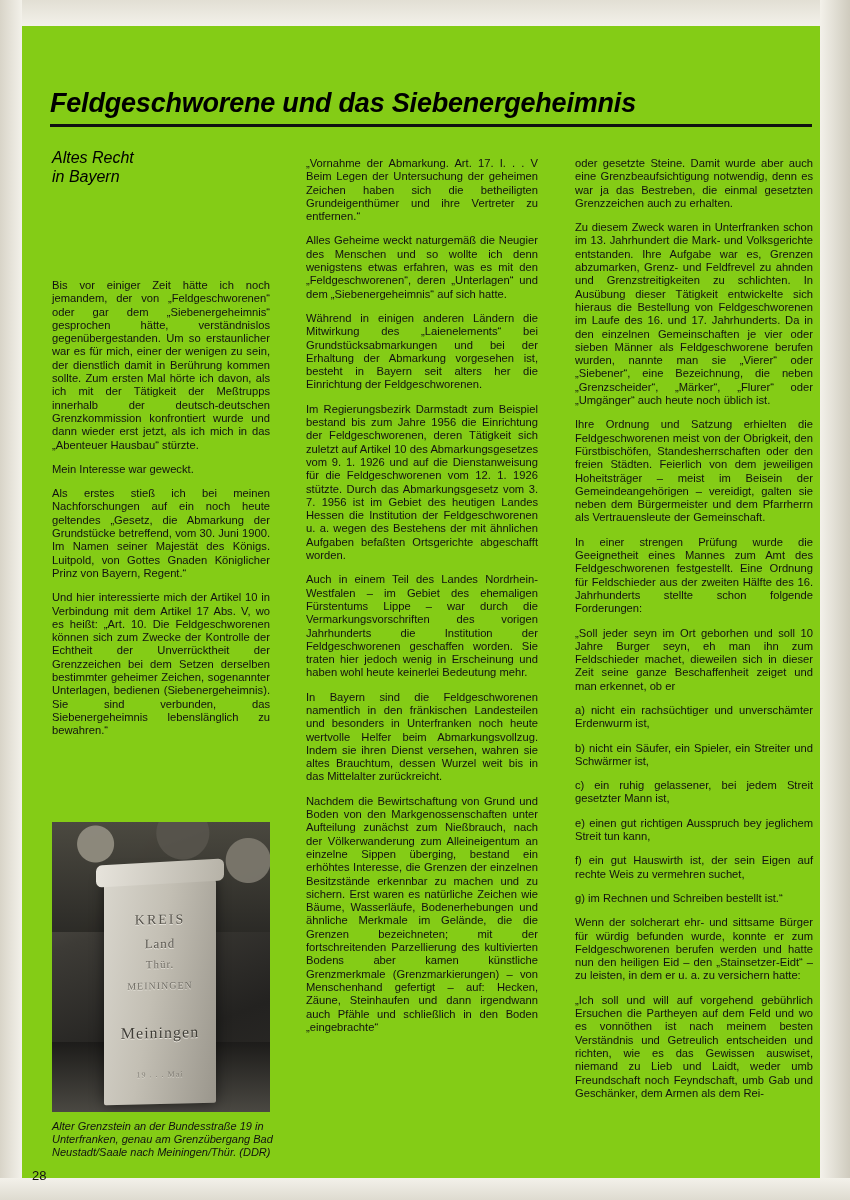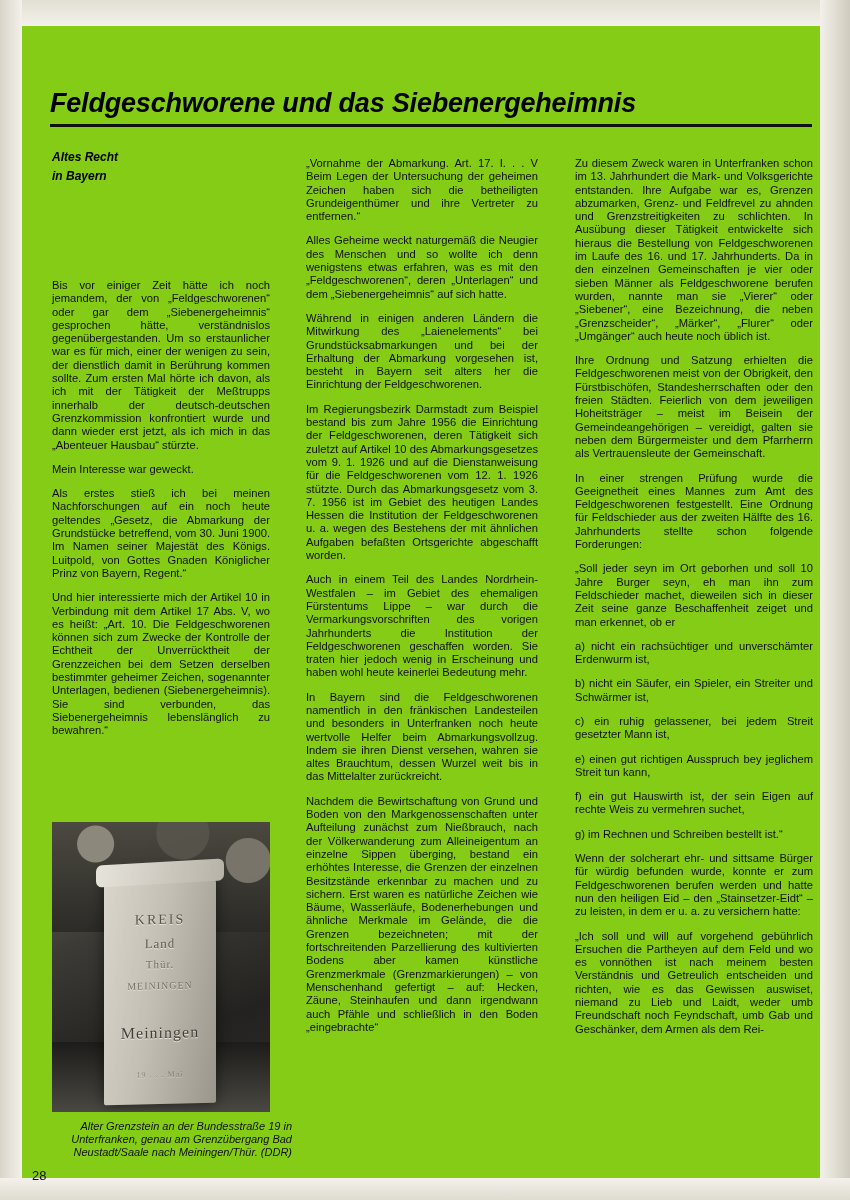--- a/index.html
+++ b/index.html
@@ -51,23 +51,23 @@
     position:absolute;
     left:50px;top:124px;
     width:762px;height:3px;
     background:#111;
   }
 
   .subhead{
     position:absolute;
     left:52px;top:148px;
     width:200px;
-    font-weight:bold;
+    font-weight:normal;
     font-style:italic;
-    font-size:12px;
+    font-size:16px;
     line-height:19px;
     color:#000;
   }
 
   .col{
     position:absolute;
     font-size:11.2px;
     line-height:13.3px;
     text-align:justify;
     color:#111;
@@ -124,27 +124,26 @@
   }
   .stone .t1{top:38px;font-size:14px;letter-spacing:2px;}
   .stone .t2{top:62px;font-size:13px;letter-spacing:1px;}
   .stone .t3{top:84px;font-size:11px;letter-spacing:1px;opacity:.8;}
   .stone .t4{top:106px;font-size:10px;letter-spacing:1px;opacity:.75;}
   .stone .t5{top:150px;font-size:16px;letter-spacing:1px;color:#3f3d37;}
   .stone .t6{top:196px;font-size:8px;letter-spacing:1px;opacity:.6;}
 
   .caption{
     position:absolute;
-    left:68px;top:1120px;
+    left:52px;top:1120px;
     width:224px;
     font-size:11px;
     line-height:13.2px;
     font-style:italic;
     color:#111;
-    text-align:right;
   }
   .pagenum{
     position:absolute;
     left:32px;top:1168px;
     font-size:13px;
     color:#111;
   }
 </style>
 </head>
 <body>
@@ -172,20 +171,21 @@
   <div class="col col2" id="col2">
       <p>„Vornahme der Abmarkung. Art. 17. I. . . V Beim Legen der Untersuchung der geheimen Zeichen haben sich die betheiligten Grundeigenthümer und ihre Vertreter zu entfernen.“</p>
       <p>Alles Geheime weckt naturgemäß die Neugier des Menschen und so wollte ich denn wenigstens etwas erfahren, was es mit den „Feldgeschworenen“, deren „Unterlagen“ und dem „Siebenergeheimnis“ auf sich hatte.</p>
       <p>Während in einigen anderen Ländern die Mitwirkung des „Laienelements“ bei Grundstücksabmarkungen und bei der Erhaltung der Abmarkung vorgesehen ist, besteht in Bayern seit alters her die Einrichtung der Feldgeschworenen.</p>
       <p>Im Regierungsbezirk Darmstadt zum Beispiel bestand bis zum Jahre 1956 die Einrichtung der Feldgeschworenen, deren Tätigkeit sich zuletzt auf Artikel 10 des Abmarkungsgesetzes vom 9. 1. 1926 und auf die Dienstanweisung für die Feldgeschworenen vom 12. 1. 1926 stützte. Durch das Abmarkungsgesetz vom 3. 7. 1956 ist im Gebiet des heutigen Landes Hessen die Institution der Feldgeschworenen u. a. wegen des Bestehens der mit ähnlichen Aufgaben befaßten Ortsgerichte abgeschafft worden.</p>
       <p>Auch in einem Teil des Landes Nordrhein-Westfalen – im Gebiet des ehemaligen Fürstentums Lippe – war durch die Vermarkungsvorschriften des vorigen Jahrhunderts die Institution der Feldgeschworenen geschaffen worden. Sie traten hier jedoch wenig in Erscheinung und haben wohl heute keinerlei Bedeutung mehr.</p>
       <p>In Bayern sind die Feldgeschworenen namentlich in den fränkischen Landesteilen und besonders in Unterfranken noch heute wertvolle Helfer beim Abmarkungsvollzug. Indem sie ihren Dienst versehen, wahren sie altes Brauchtum, dessen Wurzel weit bis in das Mittelalter zurückreicht.</p>
       <p>Nachdem die Bewirtschaftung von Grund und Boden von den Markgenossenschaften unter Aufteilung zunächst zum Nießbrauch, nach der Völkerwanderung zum Alleineigentum an einzelne Sippen überging, bestand ein erhöhtes Interesse, die Grenzen der einzelnen Besitzstände erkennbar zu machen und zu sichern. Erst waren es natürliche Zeichen wie Bäume, Wasserläufe, Bodenerhebungen und ähnliche Merkmale im Gelände, die die Grenzen bezeichneten; mit der fortschreitenden Parzellierung des kultivierten Bodens aber kamen künstliche Grenzmerkmale (Grenzmarkierungen) – von Menschenhand gefertigt – auf: Hecken, Zäune, Steinhaufen und dann irgendwann auch Pfähle und schließlich in den Boden „eingebrachte“</p>
     </div>
   <div class="col col3" id="col3">
+      <p>oder gesetzte Steine. Damit wurde aber auch eine Grenzbeaufsichtigung notwendig, denn es war ja das Bestreben, die einmal gesetzten Grenzzeichen auch zu erhalten.</p>
       <p>Zu diesem Zweck waren in Unterfranken schon im 13. Jahrhundert die Mark- und Volksgerichte entstanden. Ihre Aufgabe war es, Grenzen abzumarken, Grenz- und Feldfrevel zu ahnden und Grenzstreitigkeiten zu schlichten. In Ausübung dieser Tätigkeit entwickelte sich hieraus die Bestellung von Feldgeschworenen im Laufe des 16. und 17. Jahrhunderts. Da in den einzelnen Gemeinschaften je vier oder sieben Männer als Feldgeschworene berufen wurden, nannte man sie „Vierer“ oder „Siebener“, eine Bezeichnung, die neben „Grenzscheider“, „Märker“, „Flurer“ oder „Umgänger“ auch heute noch üblich ist.</p>
       <p>Ihre Ordnung und Satzung erhielten die Feldgeschworenen meist von der Obrigkeit, den Fürstbischöfen, Standesherrschaften oder den freien Städten. Feierlich von dem jeweiligen Hoheitsträger – meist im Beisein der Gemeindeangehörigen – vereidigt, galten sie neben dem Bürgermeister und dem Pfarrherrn als Vertrauensleute der Gemeinschaft.</p>
       <p>In einer strengen Prüfung wurde die Geeignetheit eines Mannes zum Amt des Feldgeschworenen festgestellt. Eine Ordnung für Feldschieder aus der zweiten Hälfte des 16. Jahrhunderts stellte schon folgende Forderungen:</p>
       <p>„Soll jeder seyn im Ort geborhen und soll 10 Jahre Burger seyn, eh man ihn zum Feldschieder machet, dieweilen sich in dieser Zeit seine ganze Beschaffenheit zeiget und man erkennet, ob er</p>
       <p>a) nicht ein rachsüchtiger und unverschämter Erdenwurm ist,</p>
       <p>b) nicht ein Säufer, ein Spieler, ein Streiter und Schwärmer ist,</p>
       <p>c) ein ruhig gelassener, bei jedem Streit gesetzter Mann ist,</p>
       <p>e) einen gut richtigen Ausspruch bey jeglichem Streit tun kann,</p>
       <p>f) ein gut Hauswirth ist, der sein Eigen auf rechte Weis zu vermehren suchet,</p>
       <p>g) im Rechnen und Schreiben bestellt ist.“</p>

